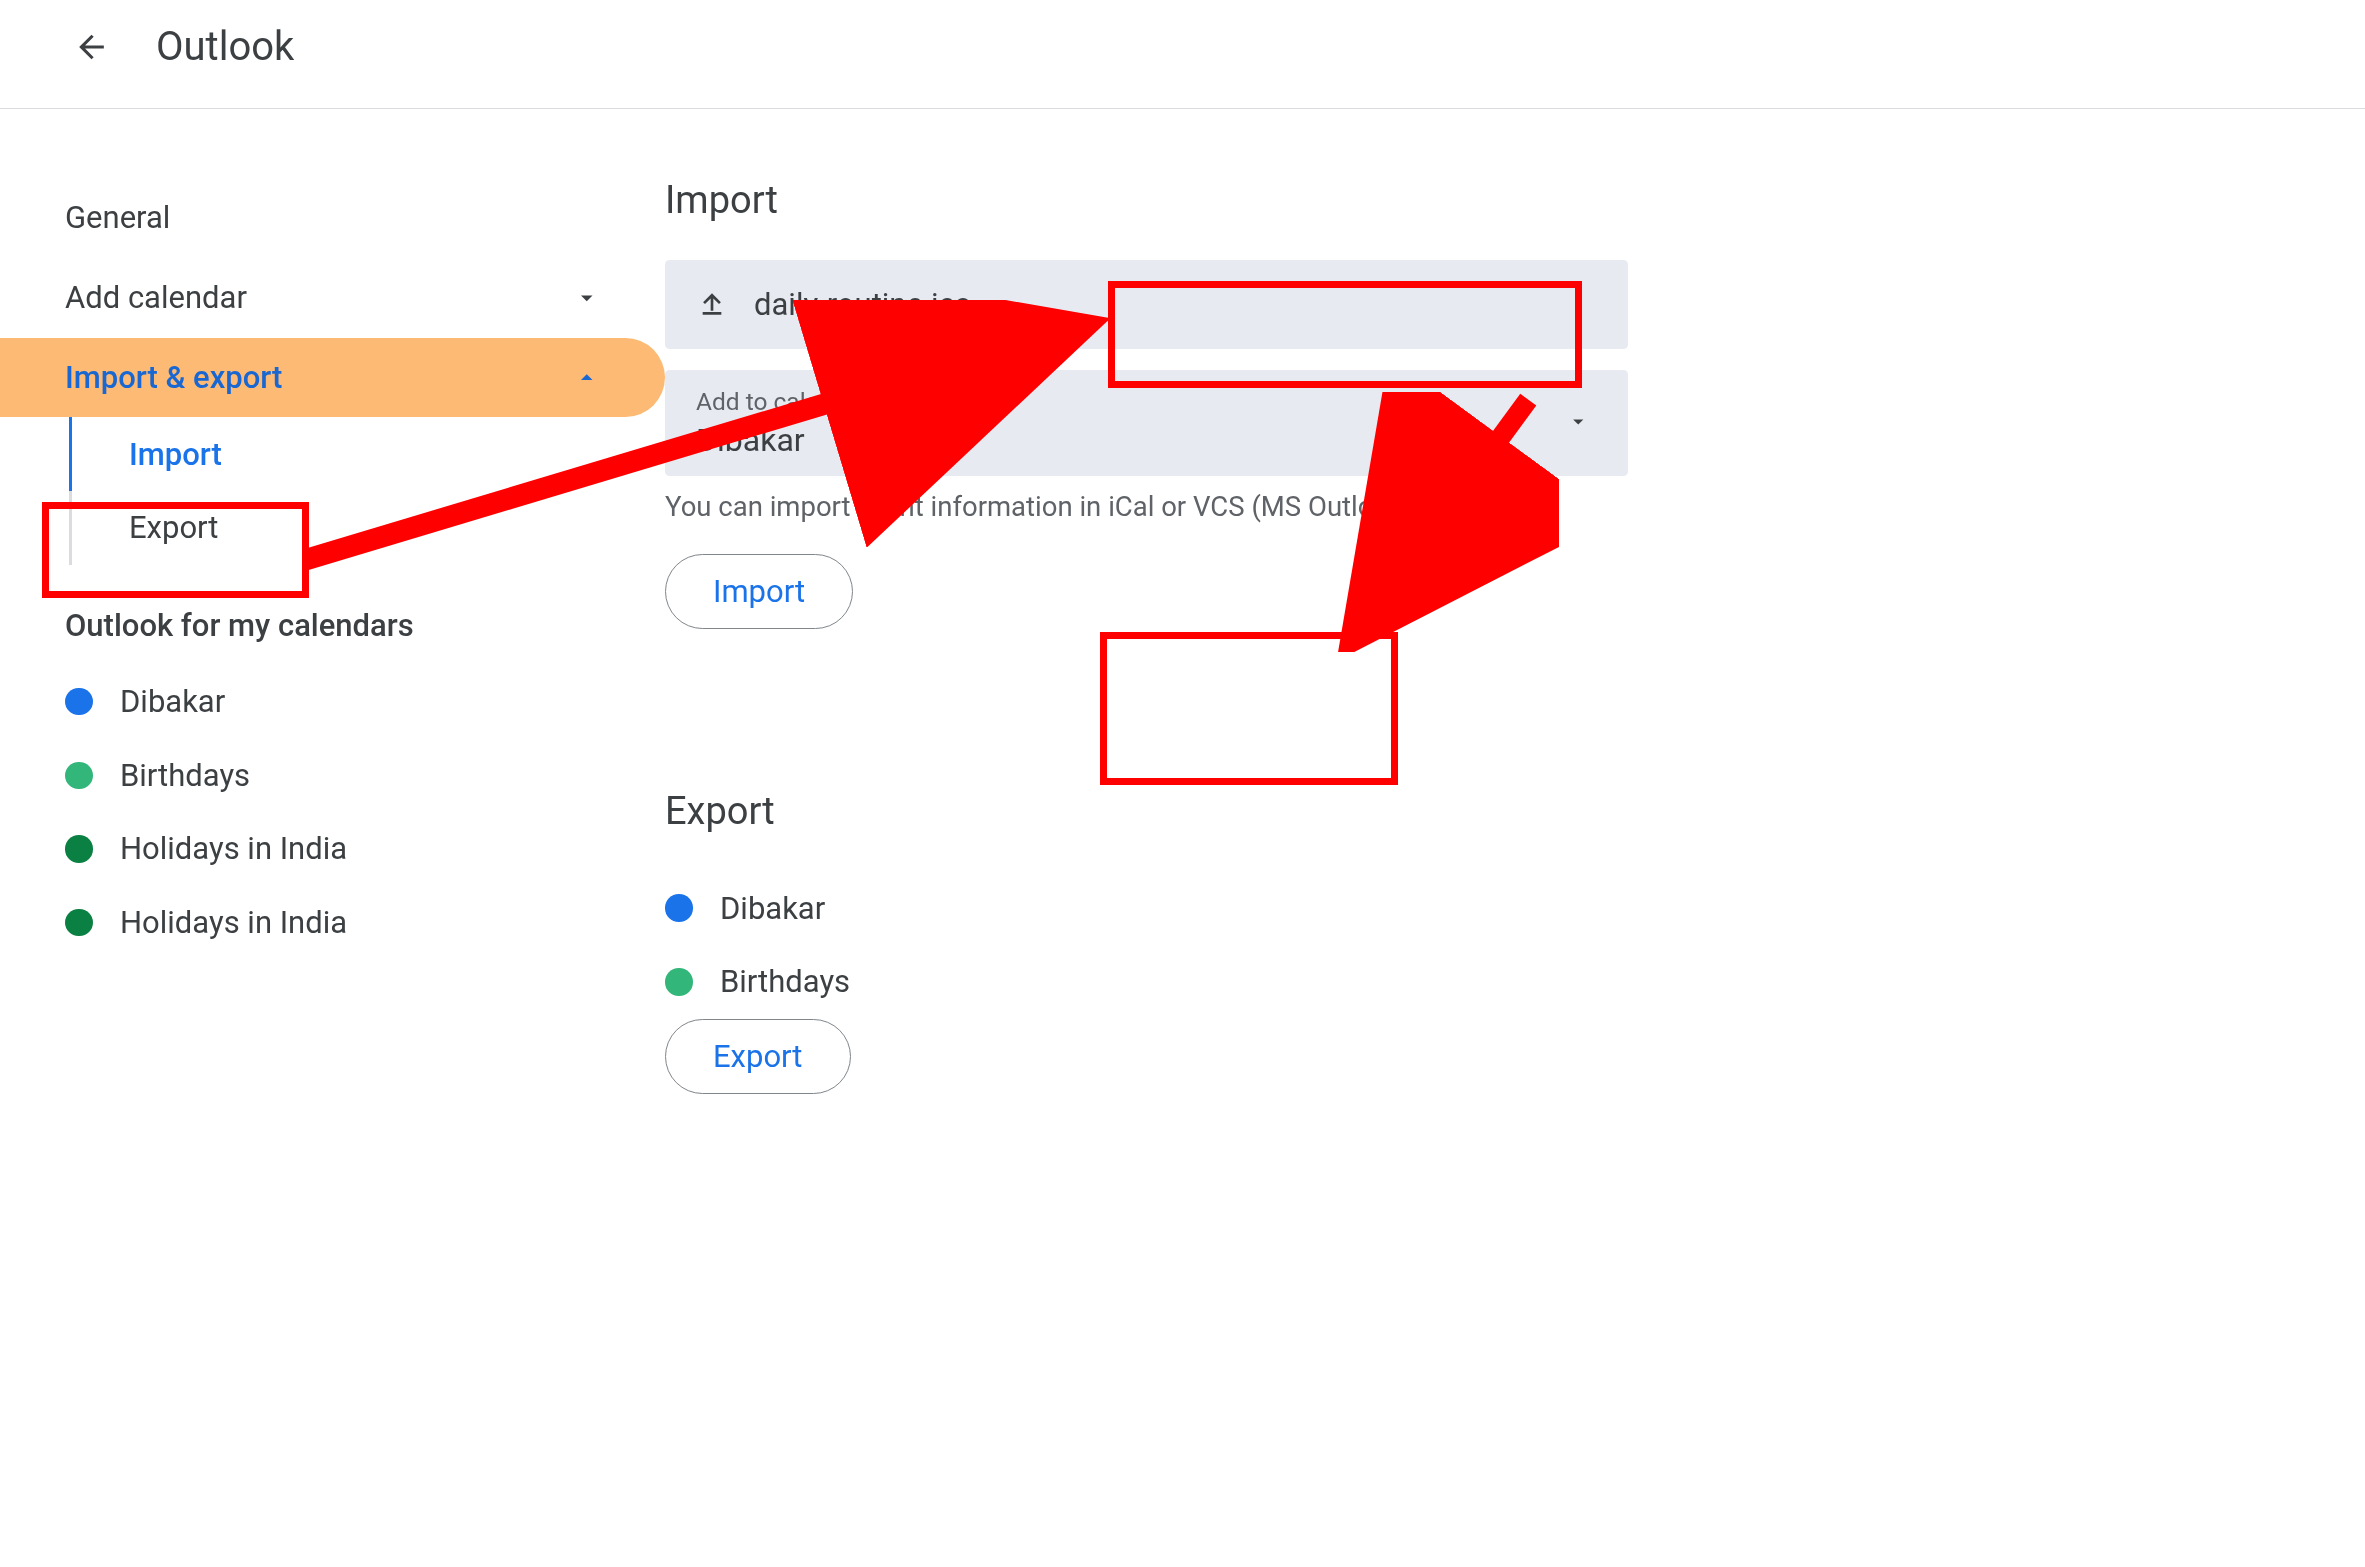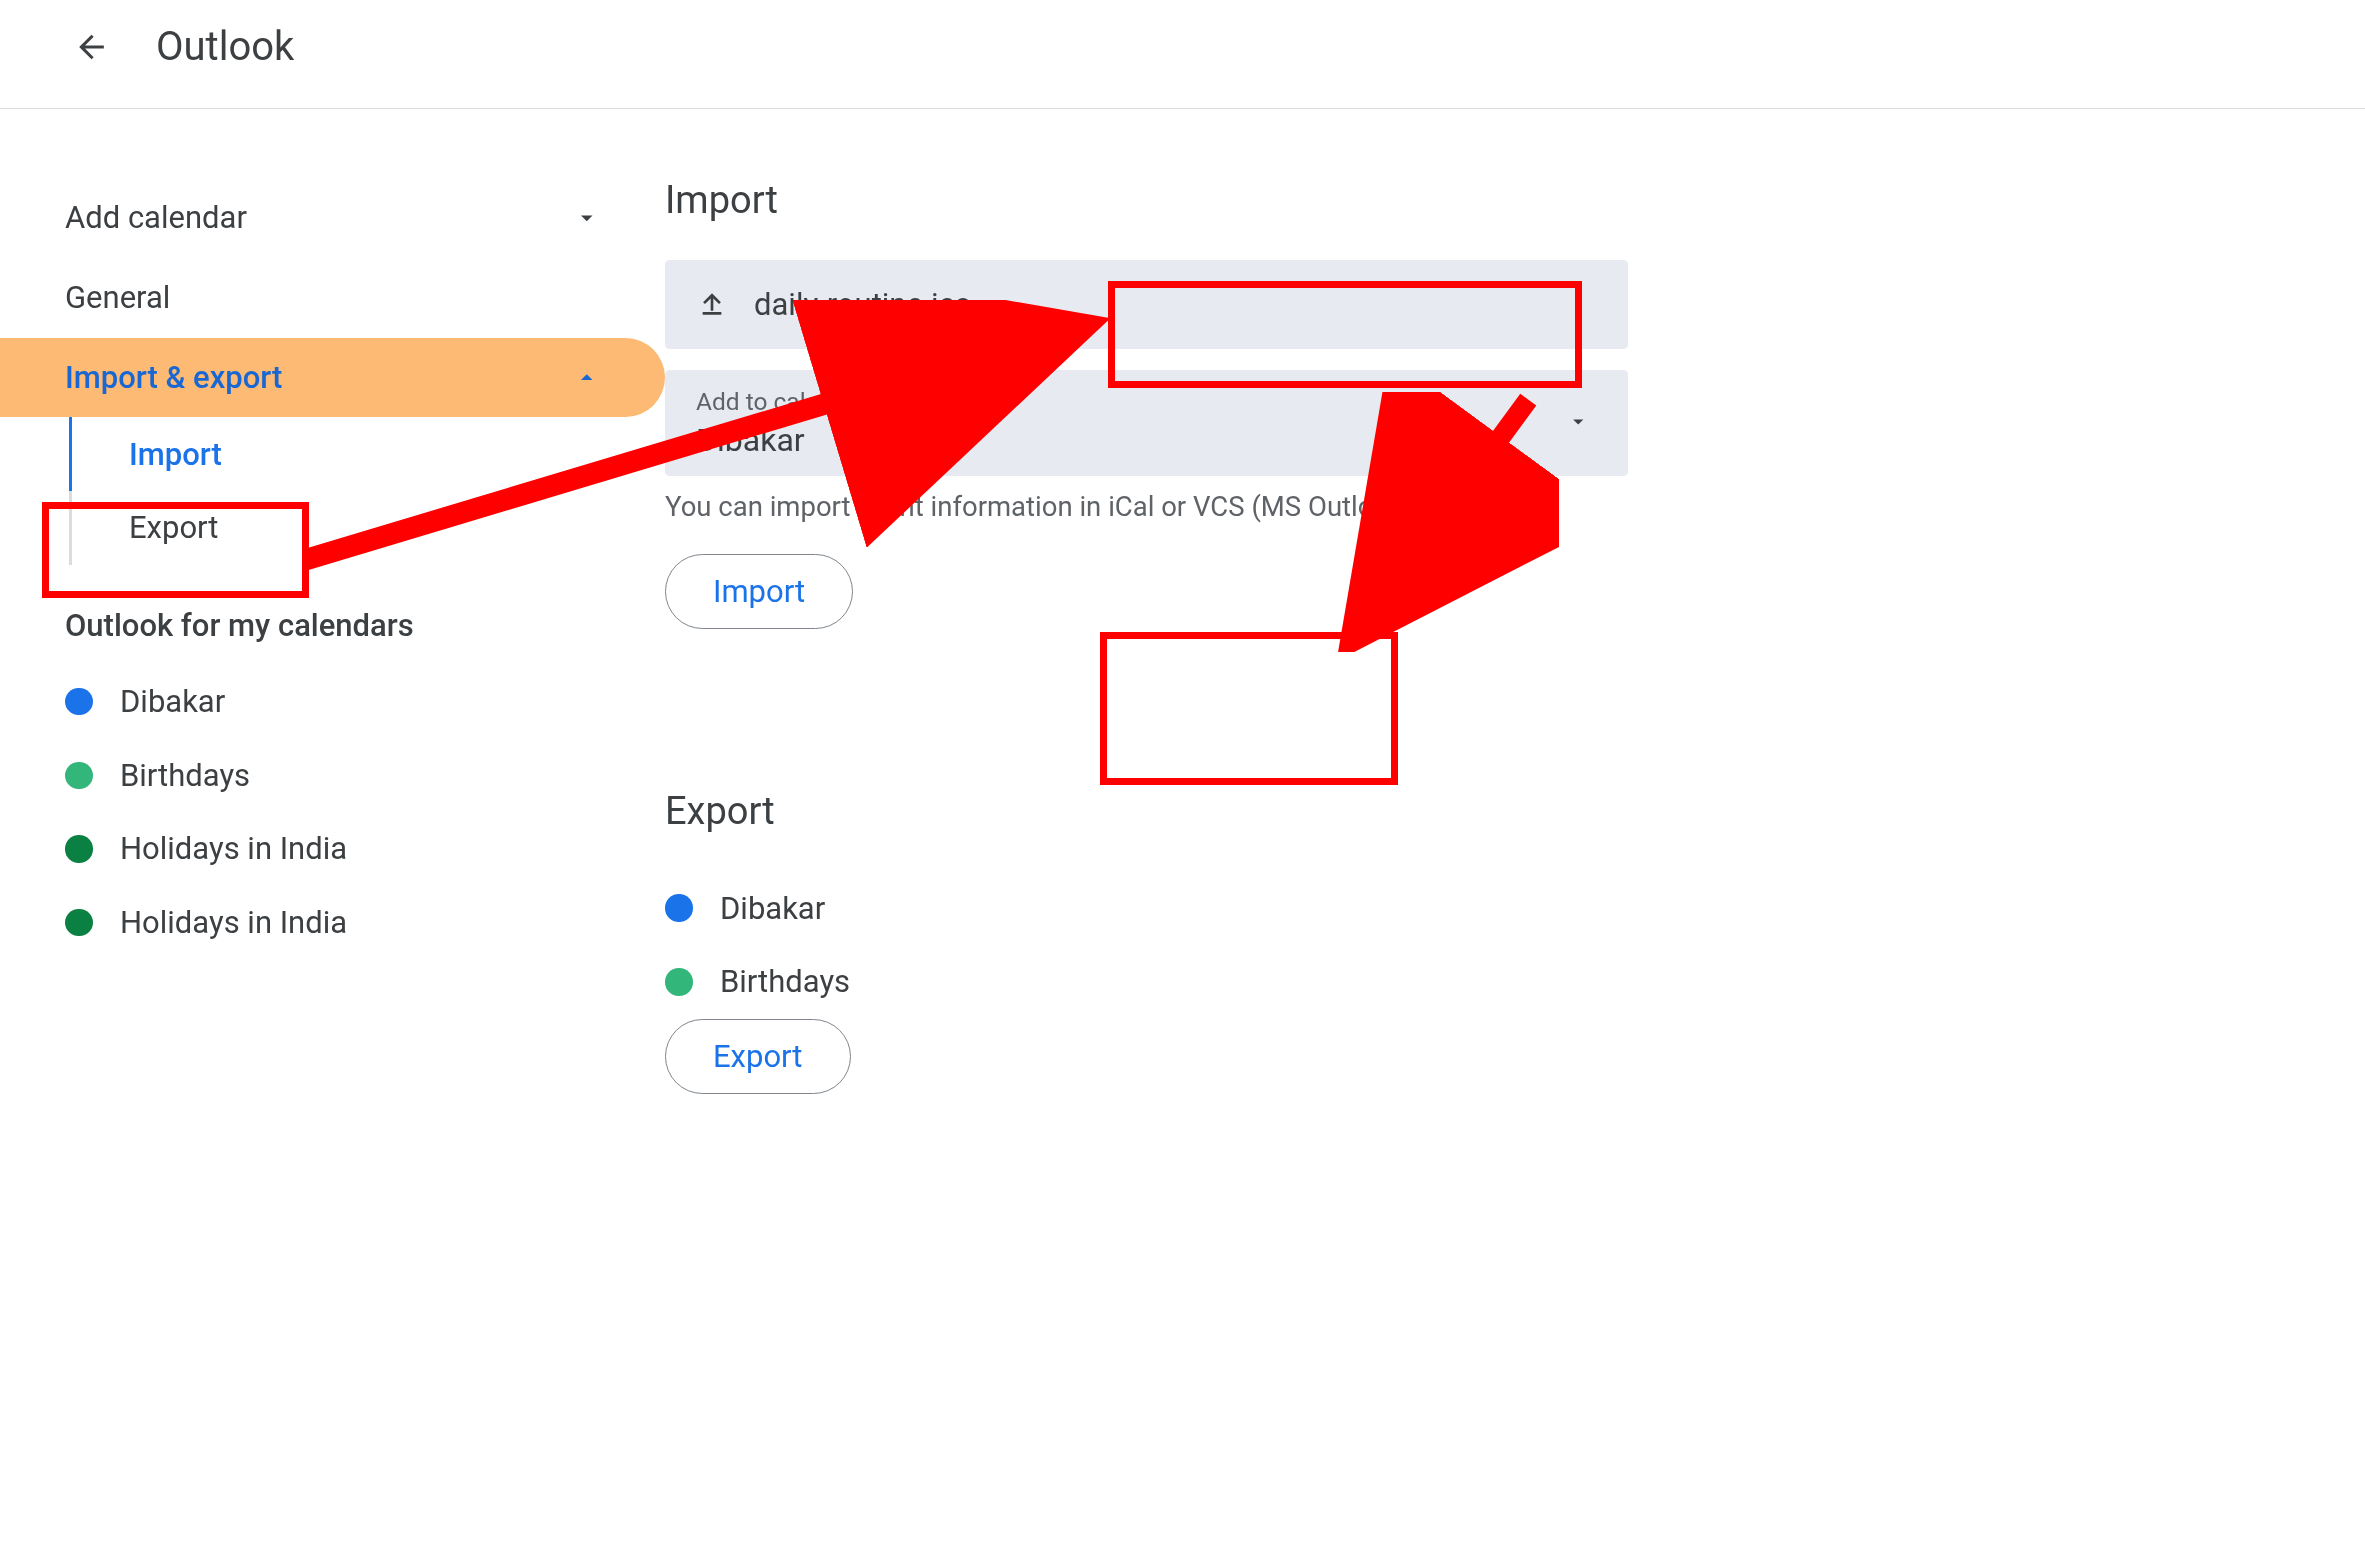--- a/index.html
+++ b/index.html
@@ -184,29 +184,29 @@
         <path d="M20 11H7.83l5.59-5.59L12 4l-8 8 8 8 1.41-1.41L7.83 13H20v-2z" fill="#3c4043"></path>
       </svg>
   </div>
   <div class="page-title">Outlook</div>
 </div>
 
 <div class="content">
 
   <div class="sidebar">
     <div class="sidebar-item">
+      <span class="item-label">General</span>
+    </div>
+    <div class="sidebar-item">
       <span class="item-label">Add calendar</span>
       <span class="chev">
         <svg width="27.5" height="27.5" viewBox="0 0 24 24">
             <path d="M7 10l5 5 5-5z" fill="#3c4043"></path>
           </svg>
       </span>
-    </div>
-    <div class="sidebar-item">
-      <span class="item-label">General</span>
     </div>
     <div class="sidebar-item active">
       <span class="item-label">Import &amp; export</span>
       <span class="chev">
         <svg width="27.5" height="27.5" viewBox="0 0 24 24">
             <path d="M7 14l5-5 5 5z" fill="#1967d2"></path>
           </svg>
       </span>
     </div>
     <div class="sidebar-subitem selected">

